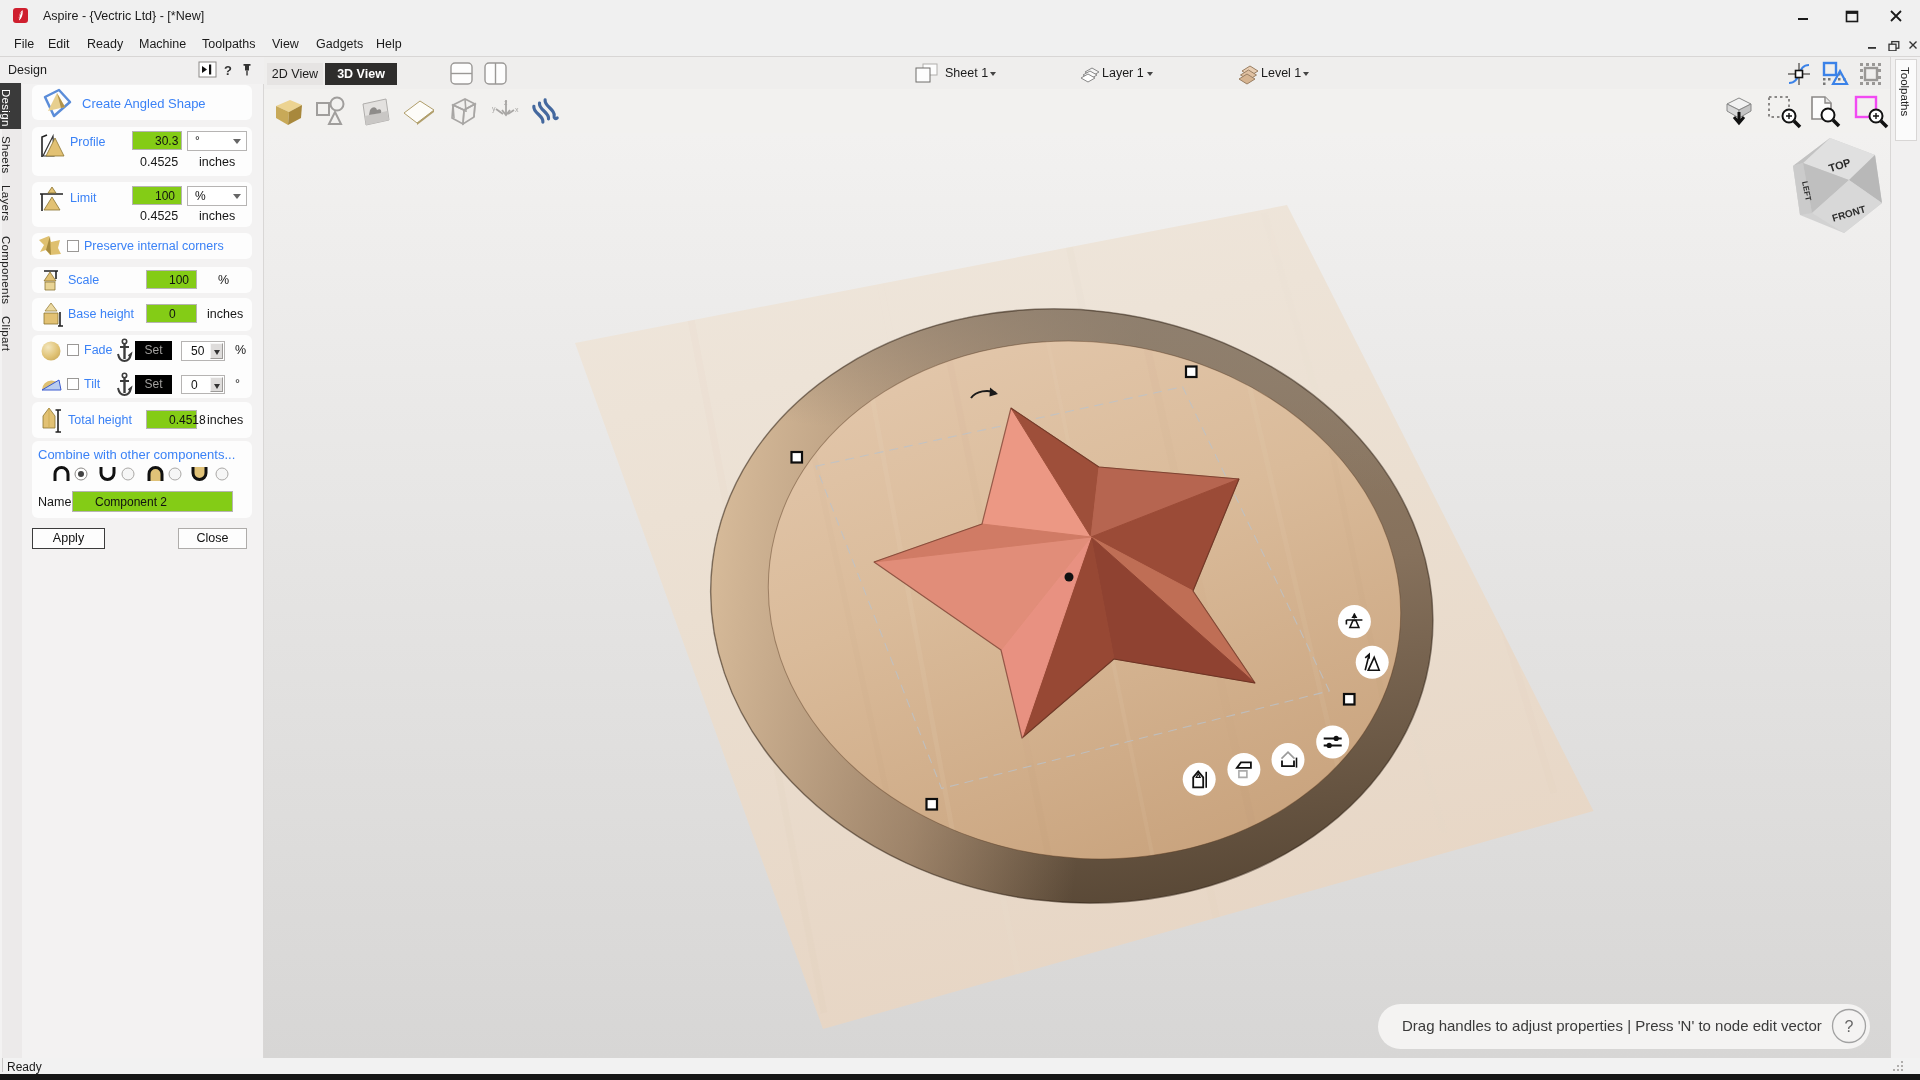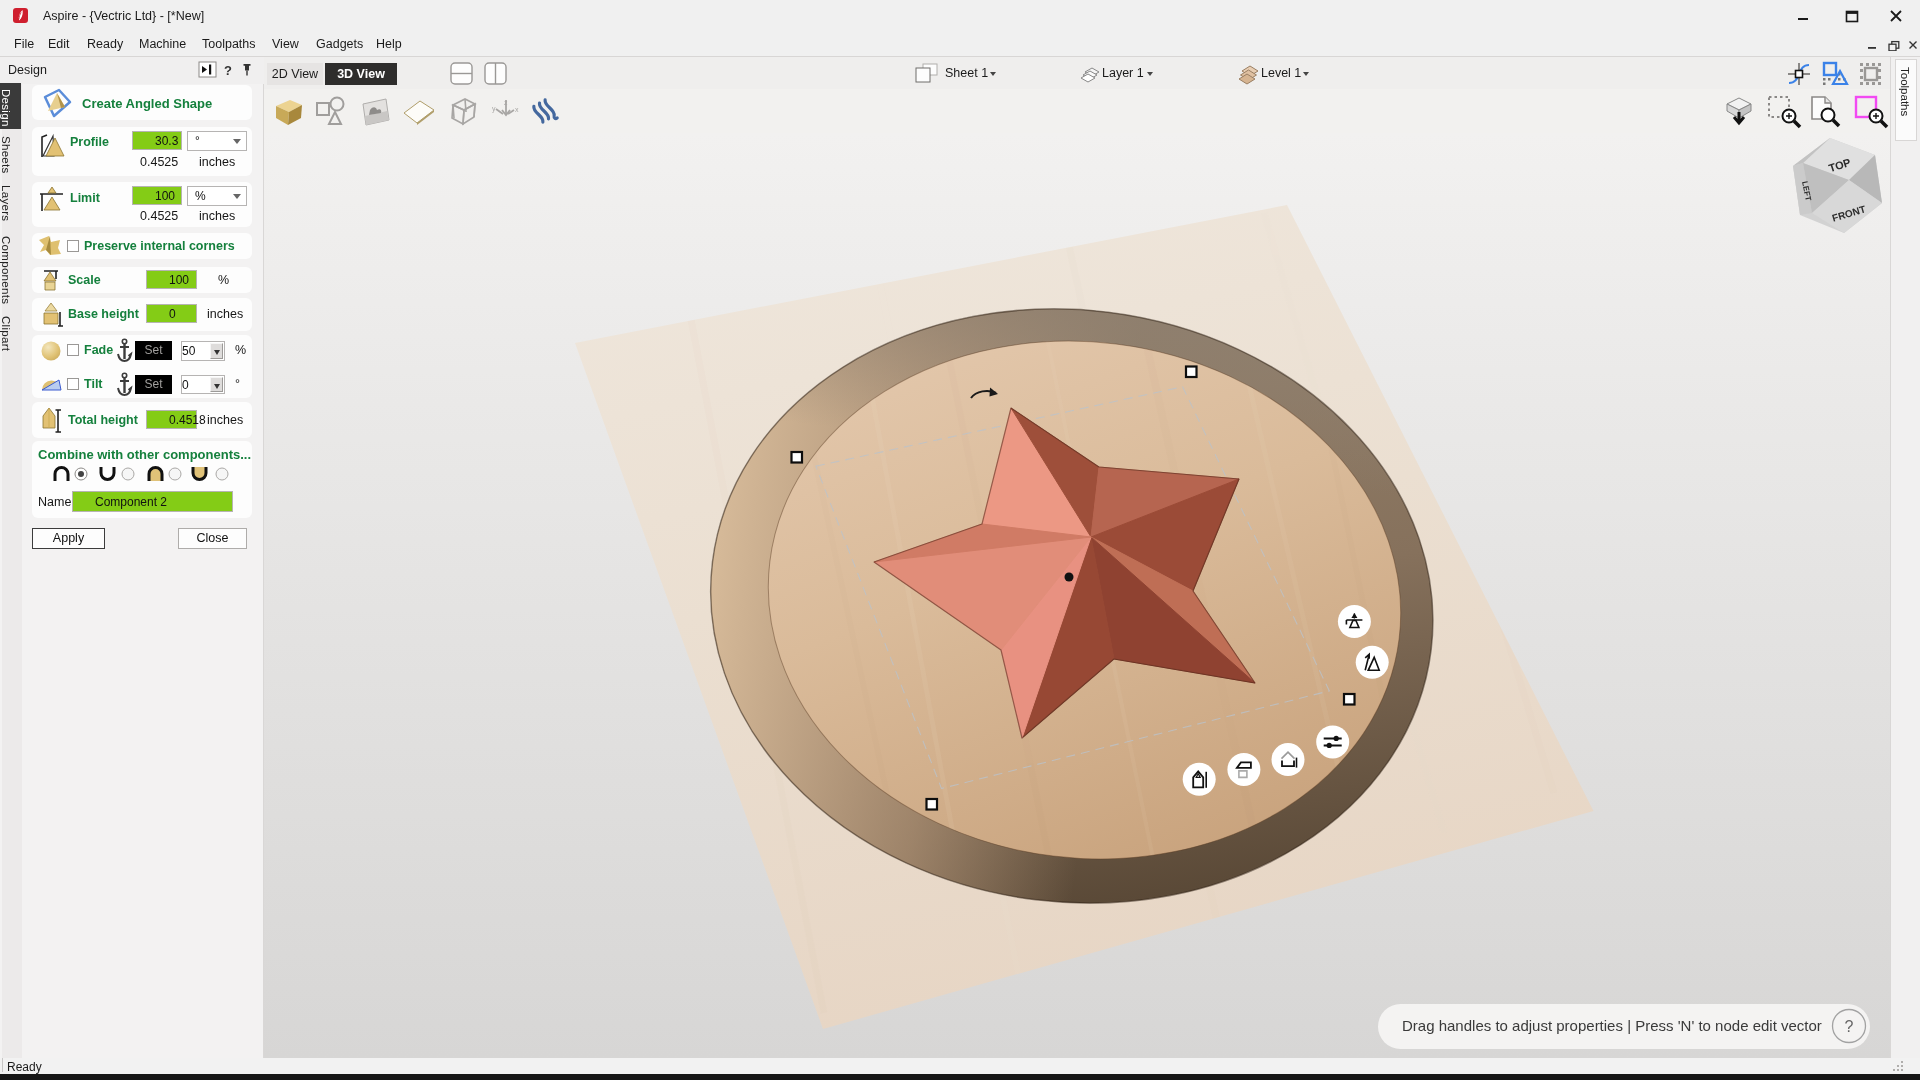--- a/index.html
+++ b/index.html
@@ -13,30 +13,30 @@
 #menubar { left:0; top:30px; width:1920px; height:27px; background:#f0f0f0; border-bottom:1px solid #d8d6d5; }
 .menuitem { position:absolute; top:7px; font-size:12.5px; color:#1b1b1b; }
 
 #panel { left:0; top:57px; width:264px; height:1001px; background:#f3f2f2; border-right:1px solid #d9d7d6; }
 #panelhdr { left:0; top:0; width:264px; height:27px; background:#f0efef; }
 #panelhdr .t { position:absolute; left:8px; top:6px; font-size:12.5px; color:#1b1b1b; }
 #tabstrip { left:2px; top:27px; width:20px; height:974px; background:#eceaea; }
 .vtab { position:absolute; left:0; width:20px; writing-mode:vertical-lr; text-align:center; font-size:11.5px; color:#222; letter-spacing:0.3px; }
 .vtab.active { background:#3a3a3a; color:#fff; left:0px; width:21px;}
 .card { position:absolute; left:32px; width:220px; background:#fdfdfd; border-radius:6px; }
-.blbl { font-weight:bold; font-size:12.5px; color:#15803d; position:absolute; }
+.blbl { font-weight:normal; font-size:12.5px; color:#3b82f6; position:absolute; }
 .rlbl { font-size:12.5px; color:#161616; position:absolute; }
 .inp { position:absolute; background:#84cc16; border:1px solid #b6b4b3; font-size:12px; color:#111; padding-left:22px; display:flex; align-items:center; }
 .ddl { position:absolute; background:#fff; border:1px solid #b6b4b3; font-size:12px; color:#111; }
 .ddl .v { position:absolute; left:7px; top:2px; }
 .ddl .a { position:absolute; right:5px; top:7px; width:0; height:0; border-left:4px solid transparent; border-right:4px solid transparent; border-top:5px solid #666; }
 .cb { position:absolute; width:12px; height:12px; background:#fff; border:1px solid #9a9896; }
 .setbtn { position:absolute; width:37px; height:19px; background:#000000; color:#a2a09e; font-size:12px; text-align:center; line-height:19px; }
 .spin { position:absolute; background:#fff; border:1px solid #b6b4b3; font-size:12px; color:#111; }
-.spin .v { position:absolute; left:0; top:2px;text-align:center; }
+.spin .v { position:absolute; left:9px; top:2px;text-align:center; }
 .spin .btn { position:absolute; right:1px; top:1px; bottom:1px; width:13px; background:#dedcdb; border:1px solid #9c9a98; border-top-color:#f5f5f5; border-left-color:#f5f5f5; }
 .spin .btn:before { content:""; position:absolute; left:3px; top:6px; border-left:3.5px solid transparent; border-right:3.5px solid transparent; border-top:5px solid #333; }
 .pbtn { position:absolute; background:#fdfdfd; font-size:12.5px; color:#111; text-align:center; }
 
 #viewtabs { left:264px; top:57px; width:1626px; height:32px; background:#efeeed; }
 #iconrow { left:264px; top:89px; width:1626px; height:44px; background:#f2f1ef; }
 .vt2d { position:absolute; left:3px; top:6px; width:56px; height:22px; background:#e6e4e3; color:#1c1c1c; font-size:12.5px; text-align:center; line-height:22px; }
 .vt3d { position:absolute; left:61px; top:6px; width:72px; height:22px; background:#2e2d2c; color:#fff; font-weight:bold; font-size:12.5px; text-align:center; line-height:22px; }
 .ddtxt { position:absolute; top:9px; font-size:12.5px; color:#1b1b1b; }
 .ddarr { position:absolute; top:15px; width:0; height:0; border-left:3.5px solid transparent; border-right:3.5px solid transparent; border-top:4px solid #444; }

